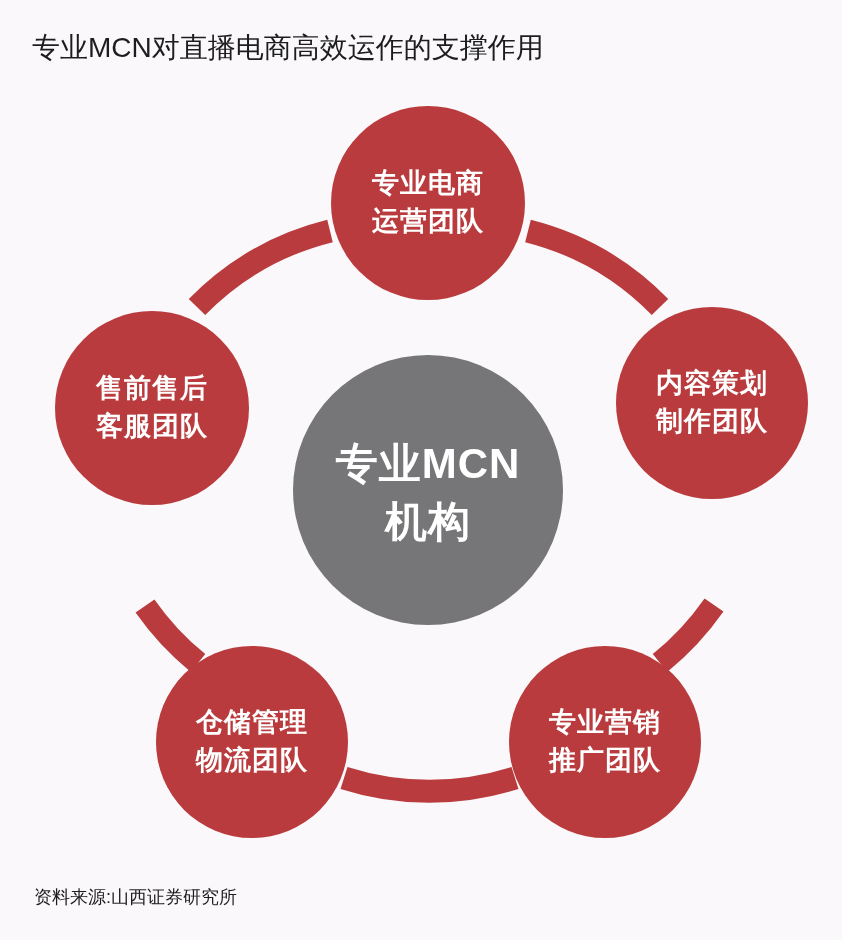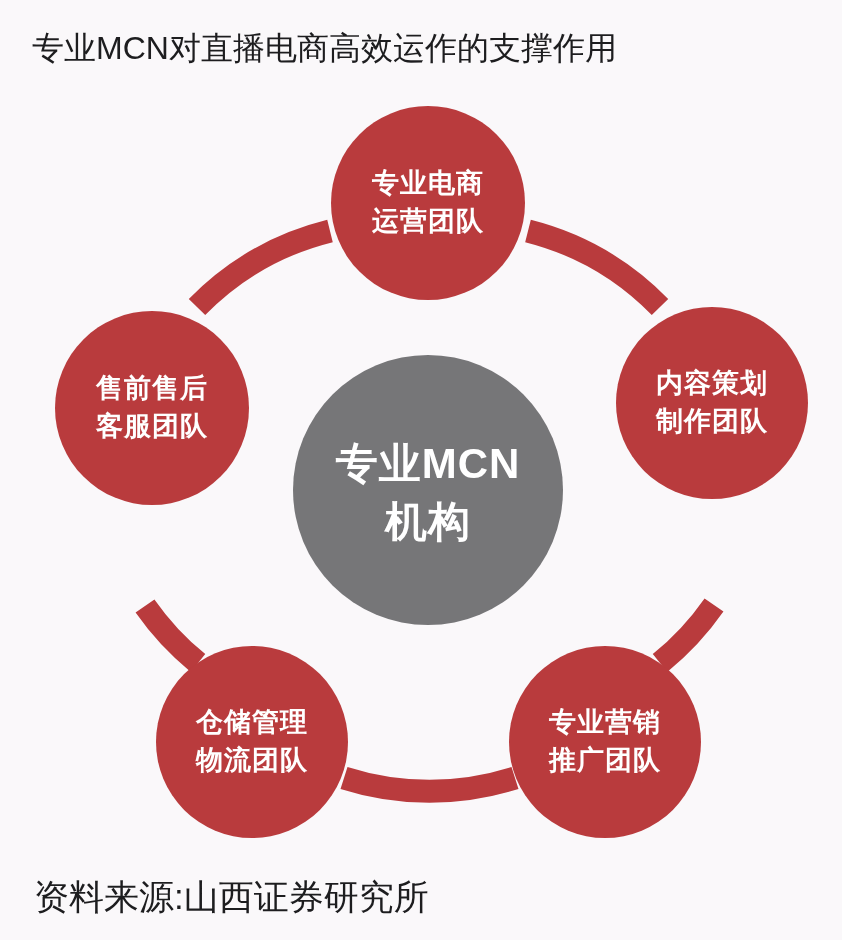--- a/index.html
+++ b/index.html
@@ -17,32 +17,32 @@
   #page {
     position: relative;
     width: 842px;
     height: 940px;
     background: #faf8fa;
   }
   .title {
     position: absolute;
     left: 32px;
     top: 28px;
-    font-size: 32px;
+    font-size: 28px;
     line-height: 40px;
     color: #1d1d1f;
     font-weight: 400;
     letter-spacing: 0px;
     white-space: nowrap;
   }
   .source {
     position: absolute;
     left: 34px;
     top: 878px;
-    font-size: 35px;
+    font-size: 18px;
     line-height: 38px;
     color: #1d1d1f;
     font-weight: 400;
     white-space: nowrap;
   }
   .diagram {
     position: absolute;
     left: 0;
     top: 78px;
     width: 842px;

